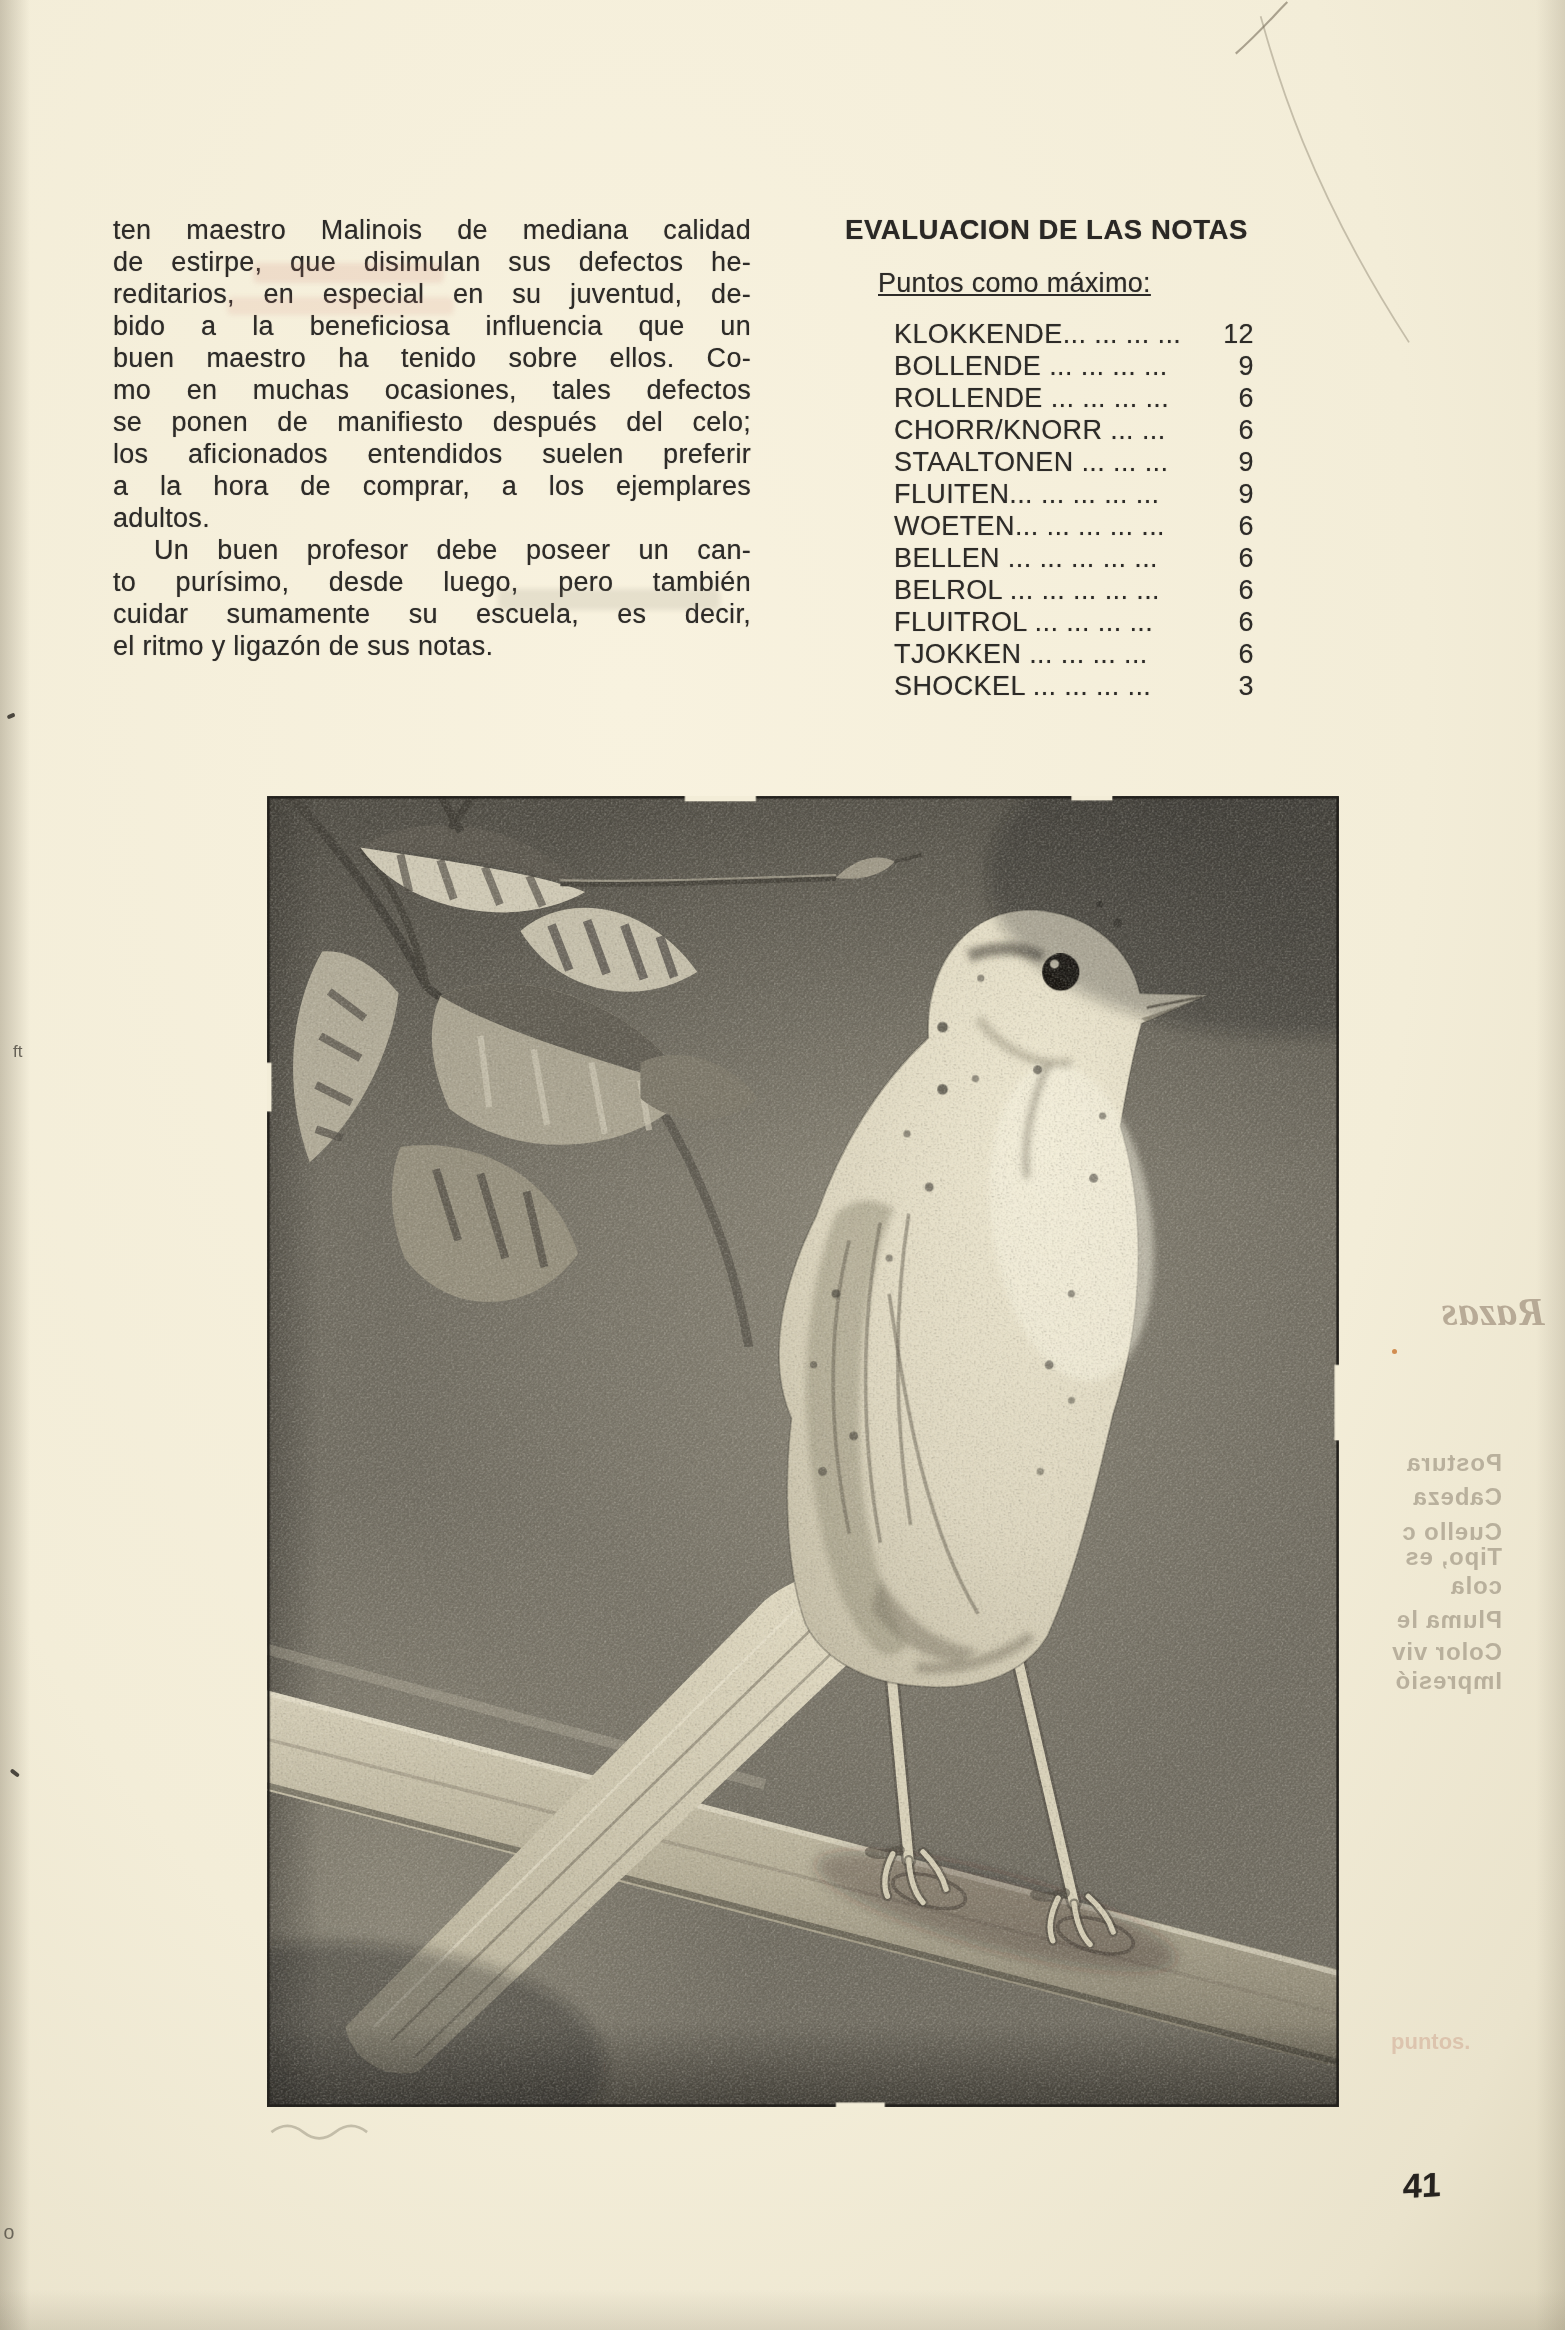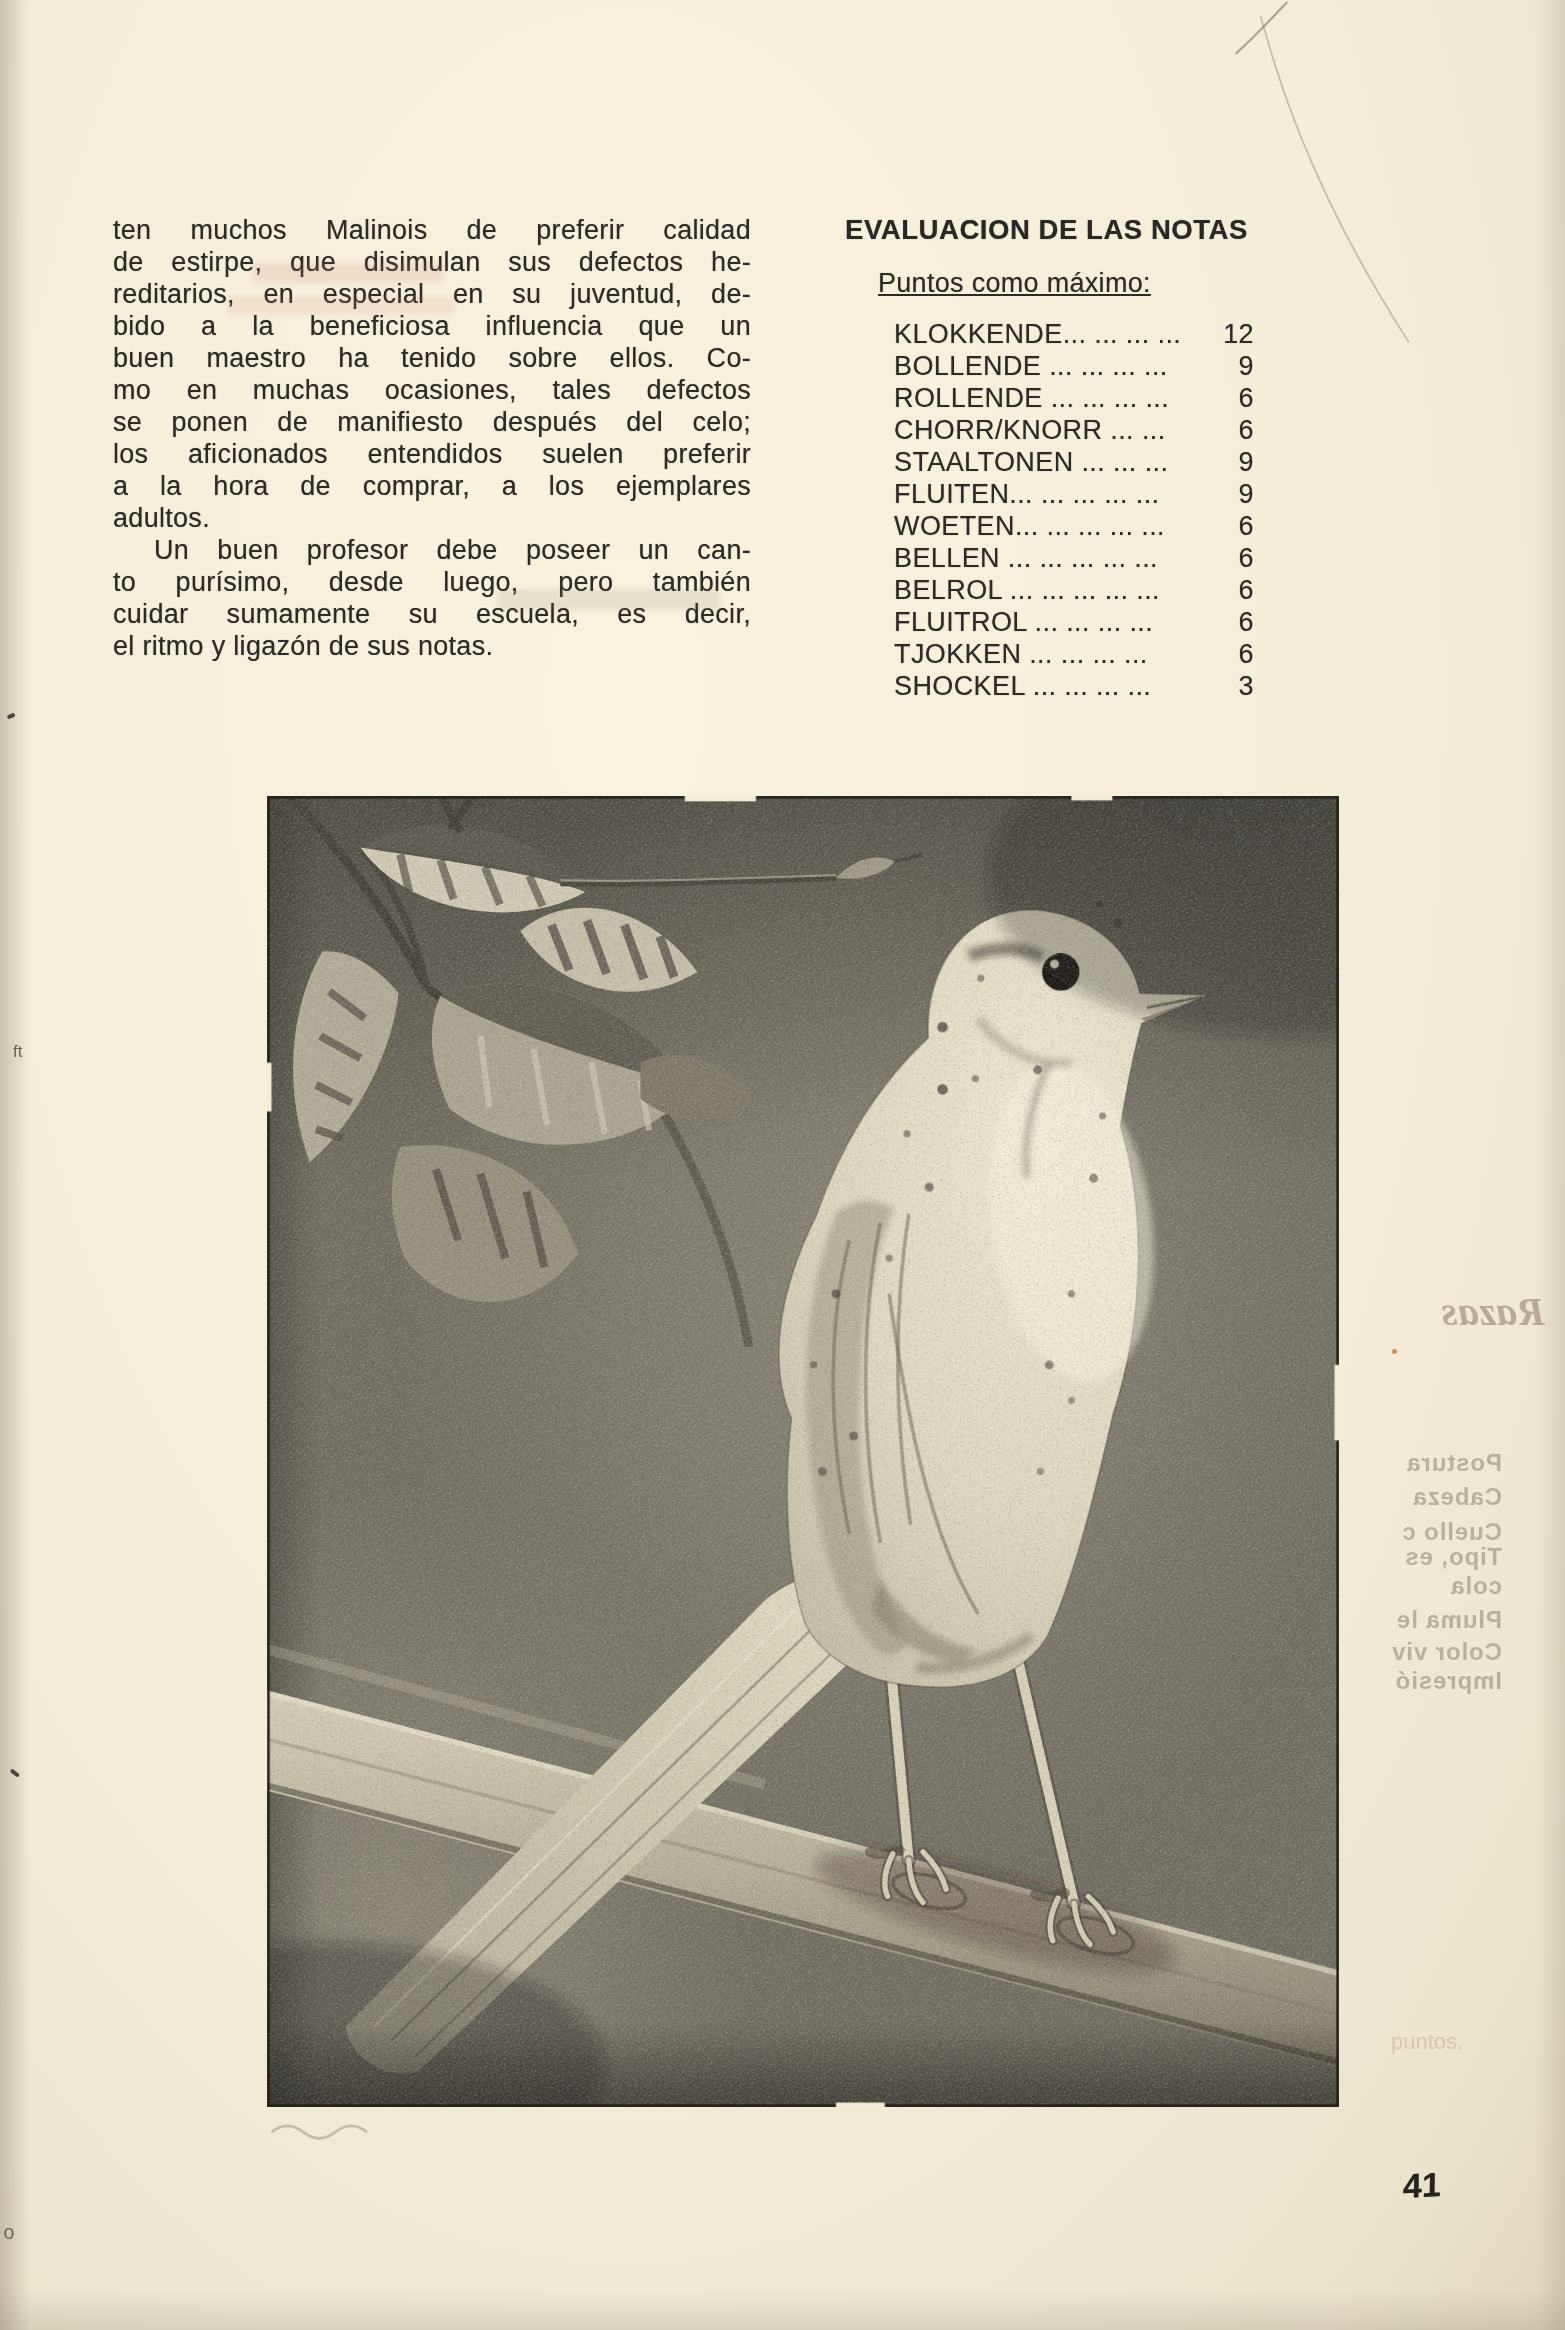--- a/index.html
+++ b/index.html
@@ -78,21 +78,21 @@
 </head>
 <body>
 
 <div class="page">
 
   <div class="edge left"></div>
   <div class="edge right"></div>
   <div class="edge bottom"></div>
 
   <div class="leftcol">
-    <div class="line">ten muchos Malinois de preferir calidad</div>
+    <div class="line">ten maestro Malinois de mediana calidad</div>
     <div class="line">de estirpe, que disimulan sus defectos he-</div>
     <div class="line">reditarios, en especial en su juventud, de-</div>
     <div class="line">bido a la beneficiosa influencia que un</div>
     <div class="line">buen maestro ha tenido sobre ellos. Co-</div>
     <div class="line">mo en muchas ocasiones, tales defectos</div>
     <div class="line">se ponen de manifiesto después del celo;</div>
     <div class="line">los aficionados entendidos suelen preferir</div>
     <div class="line">a la hora de comprar, a los ejemplares</div>
     <div class="line last">adultos.</div>
     <div class="line indent">Un buen profesor debe poseer un can-</div>
@@ -401,21 +401,21 @@
 
   <div class="ghost head" style="left:1376px;top:1287px;width:169px;">Razas</div>
   <div class="ghost word" style="left:1351px;top:1449px;width:151px;">Postura</div>
   <div class="ghost word" style="left:1351px;top:1483px;width:151px;">Cabeza</div>
   <div class="ghost word" style="left:1351px;top:1518px;width:151px;">Cuello c</div>
   <div class="ghost word" style="left:1351px;top:1543px;width:151px;">Tipo, es</div>
   <div class="ghost word" style="left:1351px;top:1572px;width:151px;">cola</div>
   <div class="ghost word" style="left:1351px;top:1606px;width:151px;">Pluma le</div>
   <div class="ghost word" style="left:1351px;top:1638px;width:151px;">Color viv</div>
   <div class="ghost word" style="left:1351px;top:1667px;width:151px;">Impresió</div>
-  <div class="ghost-normal" style="left:1391px;top:2029px;">puntos.</div>
+  <div class="ghost-normal" style="left:1391px;top:2029px;font-weight:bold;">puntos.</div>
 
   <div class="bleed-bar" style="left:253px;top:263px;width:191px;height:19.6px;background:rgba(205,125,110,.16);"></div>
   <div class="bleed-bar" style="left:227px;top:297px;width:227px;height:18px;background:rgba(205,125,110,.13);"></div>
   <div class="bleed-bar" style="left:498px;top:589px;width:222px;height:21.3px;background:rgba(130,120,100,.15);"></div>
 
   <svg class="mark" style="left:1218px;top:0px;" width="231" height="356" viewBox="0 0 260 400">
     <path d="M48,18 C60,60 95,200 215,385" stroke="rgba(140,130,110,.45)" stroke-width="2" fill="none"></path>
     <path d="M20,60 C45,38 62,18 78,2" stroke="rgba(120,110,92,.6)" stroke-width="2.5" fill="none"></path>
   </svg>
   <div class="speck" style="left:7.1px;top:714px;width:8px;height:3.6px;transform:rotate(-22deg);"></div>

